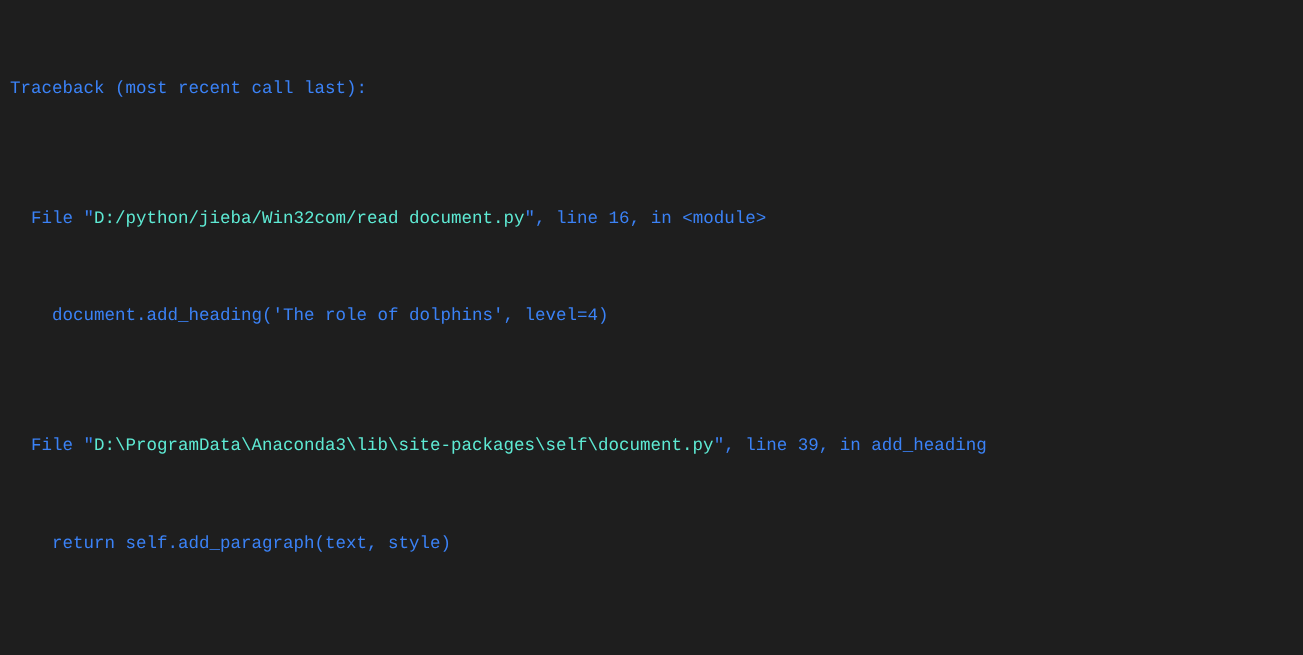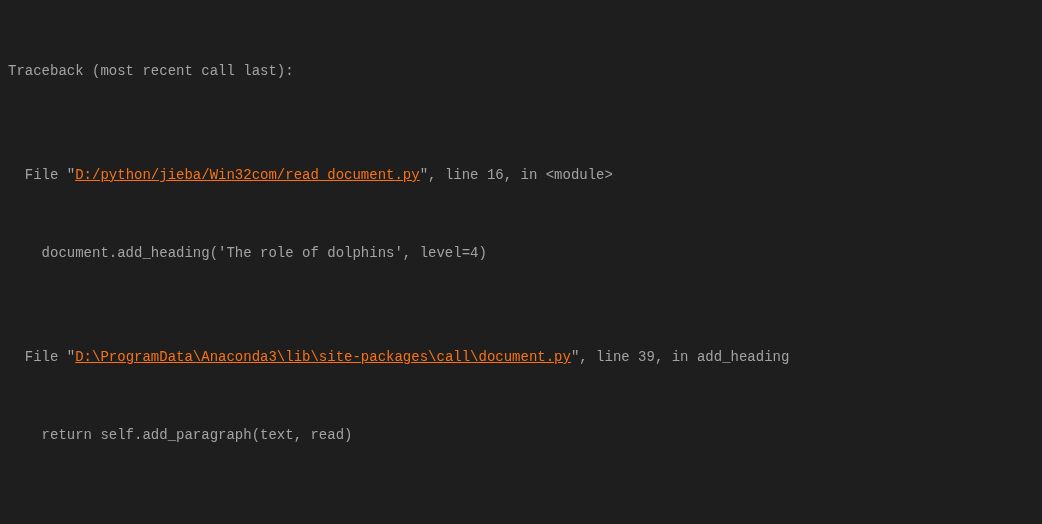--- a/index.html
+++ b/index.html
@@ -19,38 +19,37 @@
       overflow: hidden;
     }
     .traceback-container {
       white-space: pre;
     }
     .line {
       display: block;
       padding: 0 8px;
     }
     .red {
-      color: #a3a3a3;
+      color: #3b82f6;
     }
     .filepath {
-      color: #f97316;
-      text-decoration: underline;
+      color: #5eead4;
     }
   </style>
 </head>
 <body>
 
 <div class="traceback-container">
   <div class="line red">Traceback (most recent call last):</div>
 
   <div class="line"><span class="red">  File "</span><span class="filepath">D:/python/jieba/Win32com/read document.py</span><span class="red">", line 16, in &lt;module&gt;</span></div>
   <div class="line red">    document.add_heading('The role of dolphins', level=4)</div>
 
-  <div class="line"><span class="red">  File "</span><span class="filepath">D:\ProgramData\Anaconda3\lib\site-packages\call\document.py</span><span class="red">", line 39, in add_heading</span></div>
-  <div class="line red">    return self.add_paragraph(text, read)</div>
+  <div class="line"><span class="red">  File "</span><span class="filepath">D:\ProgramData\Anaconda3\lib\site-packages\self\document.py</span><span class="red">", line 39, in add_heading</span></div>
+  <div class="line red">    return self.add_paragraph(text, style)</div>
 
   
   
 
   
   
 
   
   
 

